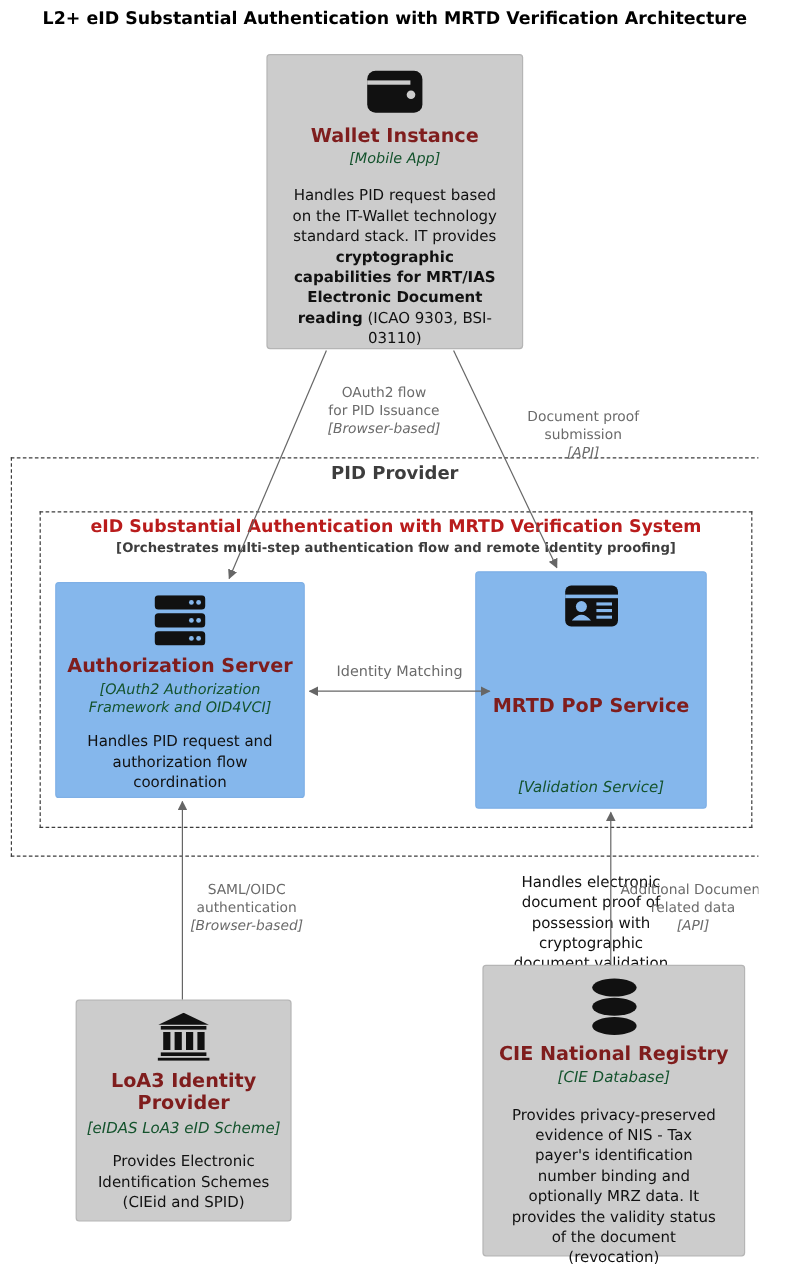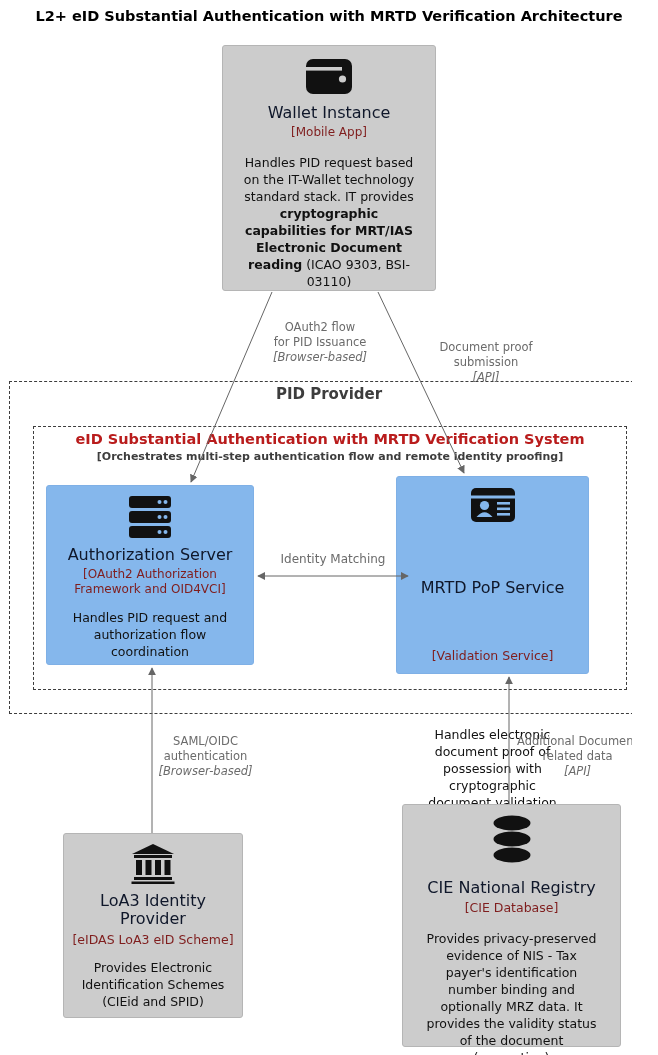--- a/index.html
+++ b/index.html
@@ -18,22 +18,22 @@
                    font-weight:bold; color:#b91c1c; font-size:14.5px; }
   .cluster-subtitle { position:absolute; left:0; top:23px; width:100%; text-align:center;
                       font-weight:bold; color:#3d3d3d; font-size:11px; }
 
   
   .node { position:absolute; box-sizing:border-box; border-radius:3px; z-index:3;
           display:flex; flex-direction:column; align-items:center; text-align:center; }
   .node.gray { background:#cccccc; border:1px solid #b5b5b5; }
   .node.blue { background:#85b7ec; border:1px solid #7fb0e6; }
   .icon { margin-top:10px; line-height:0; }
-  .node-title { font-size:16px; font-weight:normal; color:#0f172a; line-height:1.15; margin-top:8px; padding:0 6px; }
-  .node-subtitle { font-size:12px; color:#7f1d1d; line-height:1.25; margin-top:3px; padding:0 10px; }
+  .node-title { font-size:16px; font-weight:bold; color:#7f1d1d; line-height:1.15; margin-top:8px; padding:0 6px; }
+  .node-subtitle { font-size:12px; font-style:italic; color:#14532d; line-height:1.25; margin-top:3px; padding:0 10px; }
   .node-body { font-size:12.5px; color:#111; line-height:1.36; margin-top:14px; padding:0 20px; }
   .node-body .b { font-weight:bold; }
 
   
   .edge-label { position:absolute; text-align:center; color:#6b6b6b; font-size:11.5px; line-height:1.32; z-index:6; }
   .edge-label .el-b { font-weight:normal; }
   .edge-label .el-i { font-style:italic; }
 
   svg.wires { position:absolute; left:0; top:0; z-index:5; pointer-events:none; }
 </style>
@@ -137,21 +137,21 @@
   </div>
 
   <div class="node gray" style="left:402px; top:804px; width:219px; height:243px;">
     <div class="icon">
       <svg width="40" height="48" viewBox="0 0 40 48">
         <ellipse cx="20" cy="8" rx="18.5" ry="7.5" fill="#111"></ellipse>
         <ellipse cx="20" cy="24" rx="18.5" ry="7.5" fill="#111"></ellipse>
         <ellipse cx="20" cy="40" rx="18.5" ry="7.5" fill="#111"></ellipse>
       </svg>
     </div>
-    <div class="node-title" style="margin-top:16px;">CIE National Registry</div>
+    <div class="node-title" style="margin-top:6px;">CIE National Registry</div>
     <div class="node-subtitle" style="font-size:12.5px;">[CIE Database]</div>
     <div class="node-body">Provides privacy-preserved evidence of NIS - Tax payer's identification number binding and optionally MRZ data. It provides the validity status of the document (revocation)</div>
   </div>
 
   <div class="edge-label" style="left:240px; top:320px; width:160px;">
     <div class="el-b">OAuth2 flow</div>
     <div class="el-b">for PID Issuance</div>
     <div class="el-i">[Browser-based]</div>
   </div>
 

